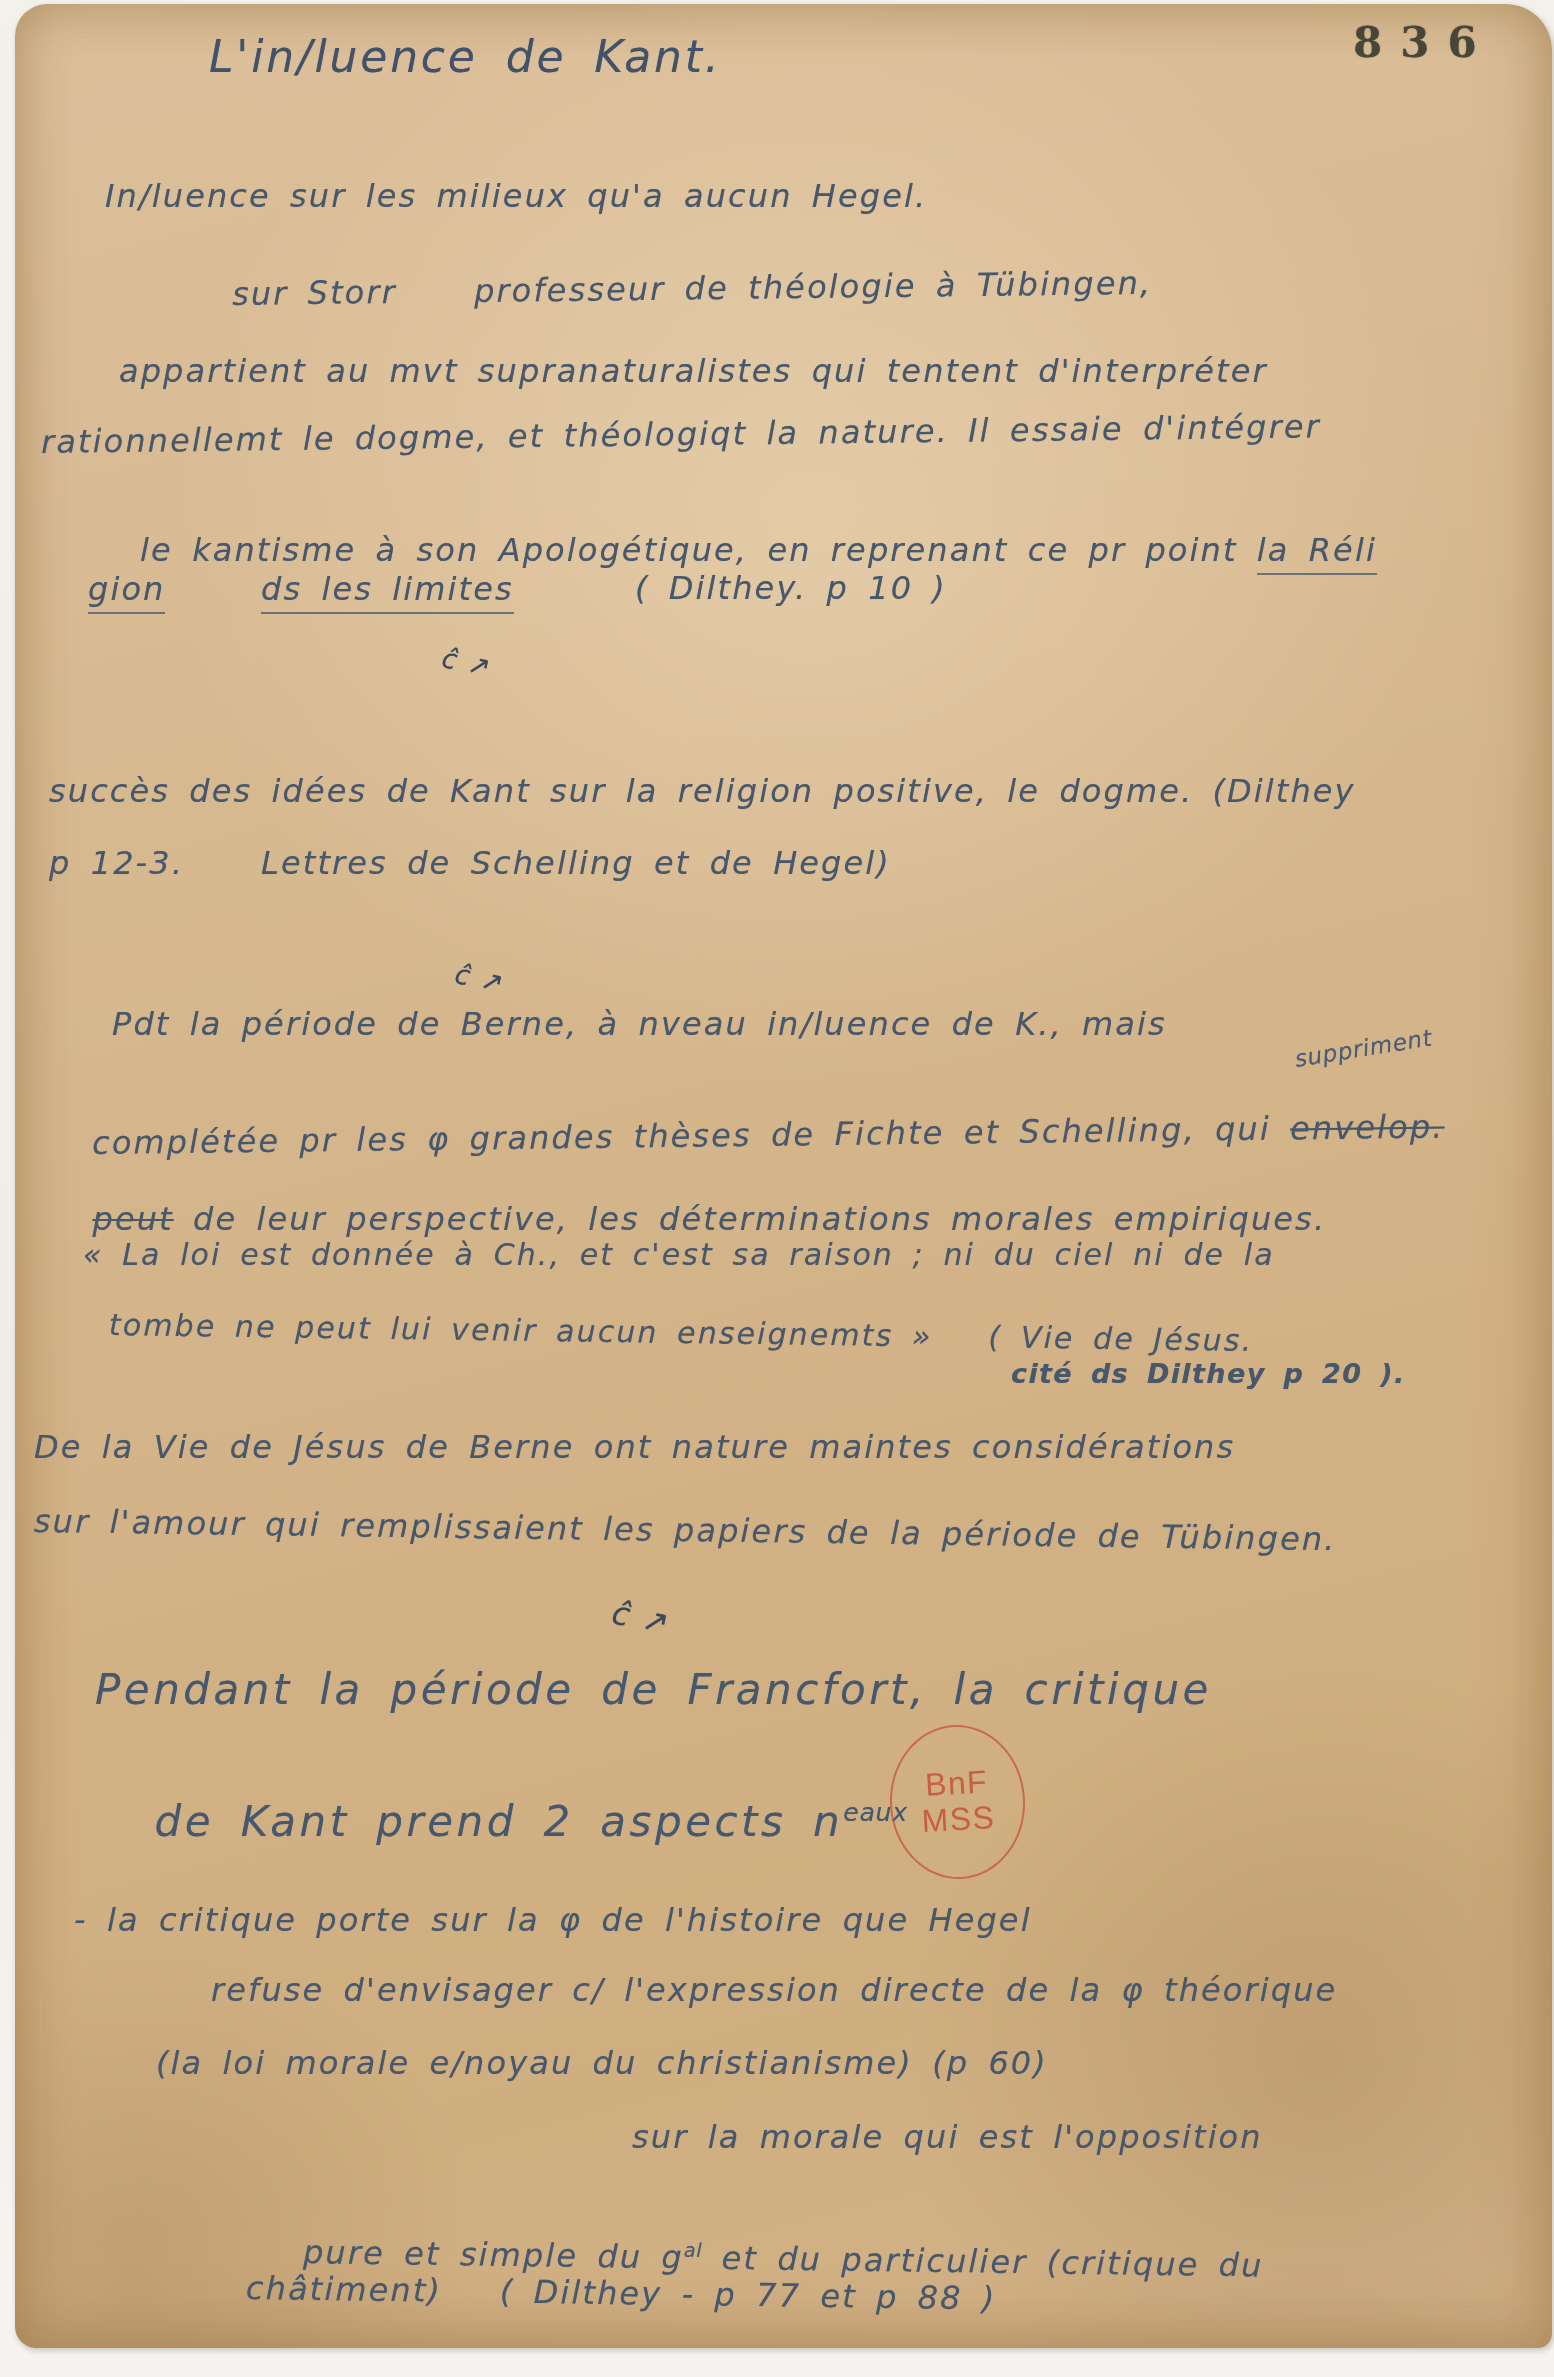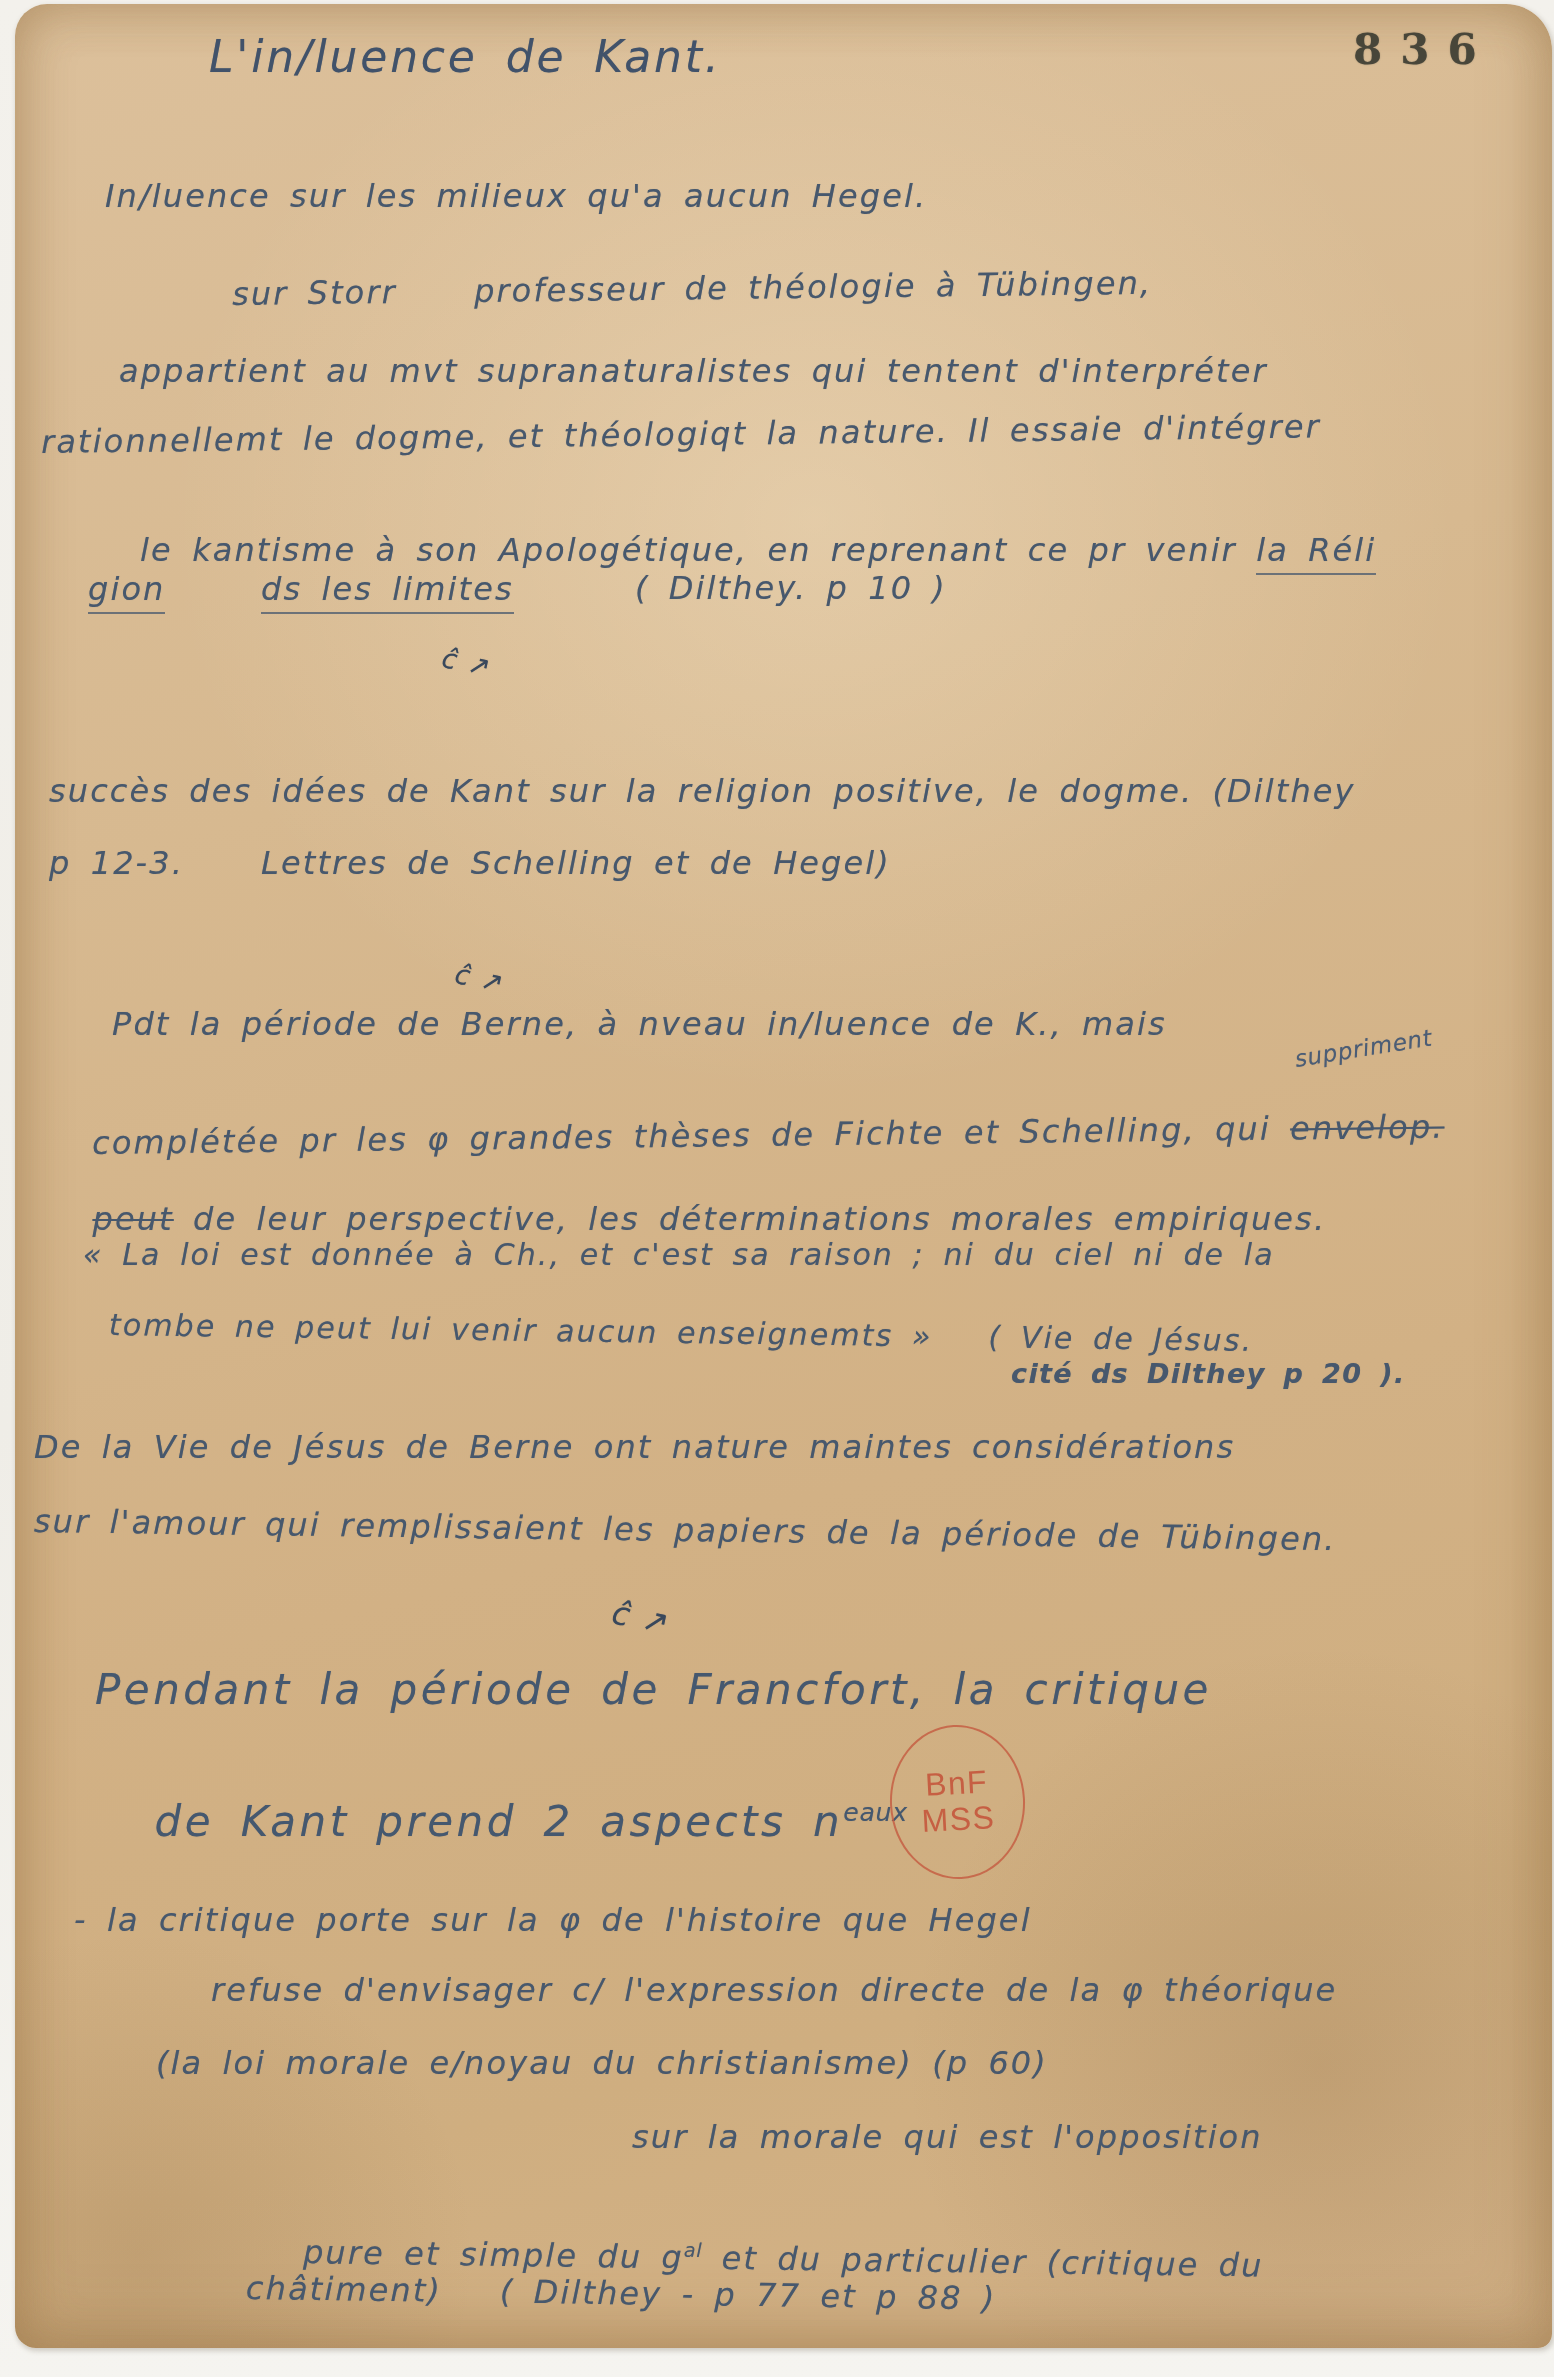--- a/index.html
+++ b/index.html
@@ -40,21 +40,20 @@
   .td{transform:rotate(0.8deg);}
   .mark{
     position:absolute;font-size:27px;color:#39485c;font-style:italic;
     letter-spacing:1.4px;transform:rotate(12deg);text-shadow:0 0 0.7px rgba(50,65,85,.5);
   }
   .folio{
     position:absolute;left:1353px;top:18px;
     font-family:"DejaVu Serif",serif;font-weight:700;
     font-size:42px;letter-spacing:18px;color:rgba(62,61,51,.88);
     text-shadow:0 0 1.4px rgba(62,61,51,.45);
-    margin-top:7px;
   }
   .stamp{
     position:absolute;left:890px;top:1725px;width:135px;height:154px;
     border:2.8px solid rgba(196,90,64,.8);border-radius:50%;
     display:flex;flex-direction:column;align-items:center;justify-content:center;
     color:rgba(196,86,60,.9);font-family:"Liberation Sans",sans-serif;
     font-size:32px;line-height:1.12;letter-spacing:1.4px;transform:rotate(-3deg);
     box-sizing:border-box;
   }
 </style>
@@ -66,21 +65,21 @@
 
   <div class="folio">836</div>
 
   <div class="line title" style="left:209px;top:31px">L'in/luence de Kant.</div>
 
   <div class="line" style="left:105px;top:177px">In/luence sur les milieux qu'a aucun Hegel.</div>
   <div class="line tu" style="left:232px;top:275px">sur Storr    professeur de théologie à Tübingen,</div>
   <div class="line" style="left:119px;top:352px">appartient au mvt supranaturalistes qui tentent d'interpréter</div>
   <div class="line tu" style="left:41px;top:423px">rationnellemt le dogme, et théologiqt la nature. Il essaie d'intégrer</div>
   <div class="line" style="left:63px;top:493px">
-    <span>le kantisme à son Apologétique, en reprenant ce pr venir </span><span class="u">la Réli</span>
+    <span>le kantisme à son Apologétique, en reprenant ce pr point </span><span class="u">la Réli</span>
   </div>
   <div class="line u" style="left:88px;top:570px">gion</div>
   <div class="line u" style="left:261px;top:570px">ds les limites</div>
   <div class="line" style="left:635px;top:569px">( Dilthey. p 10 )</div>
 
   <div class="mark" style="left:442px;top:647px">ĉ ↗</div>
   <div class="line" style="left:49px;top:772px">succès des idées de Kant sur la religion positive, le dogme. (Dilthey</div>
   <div class="line" style="left:49px;top:844px">p 12-3.    Lettres de Schelling et de Hegel)</div>
 
   <div class="mark" style="left:455px;top:963px">ĉ ↗</div>

